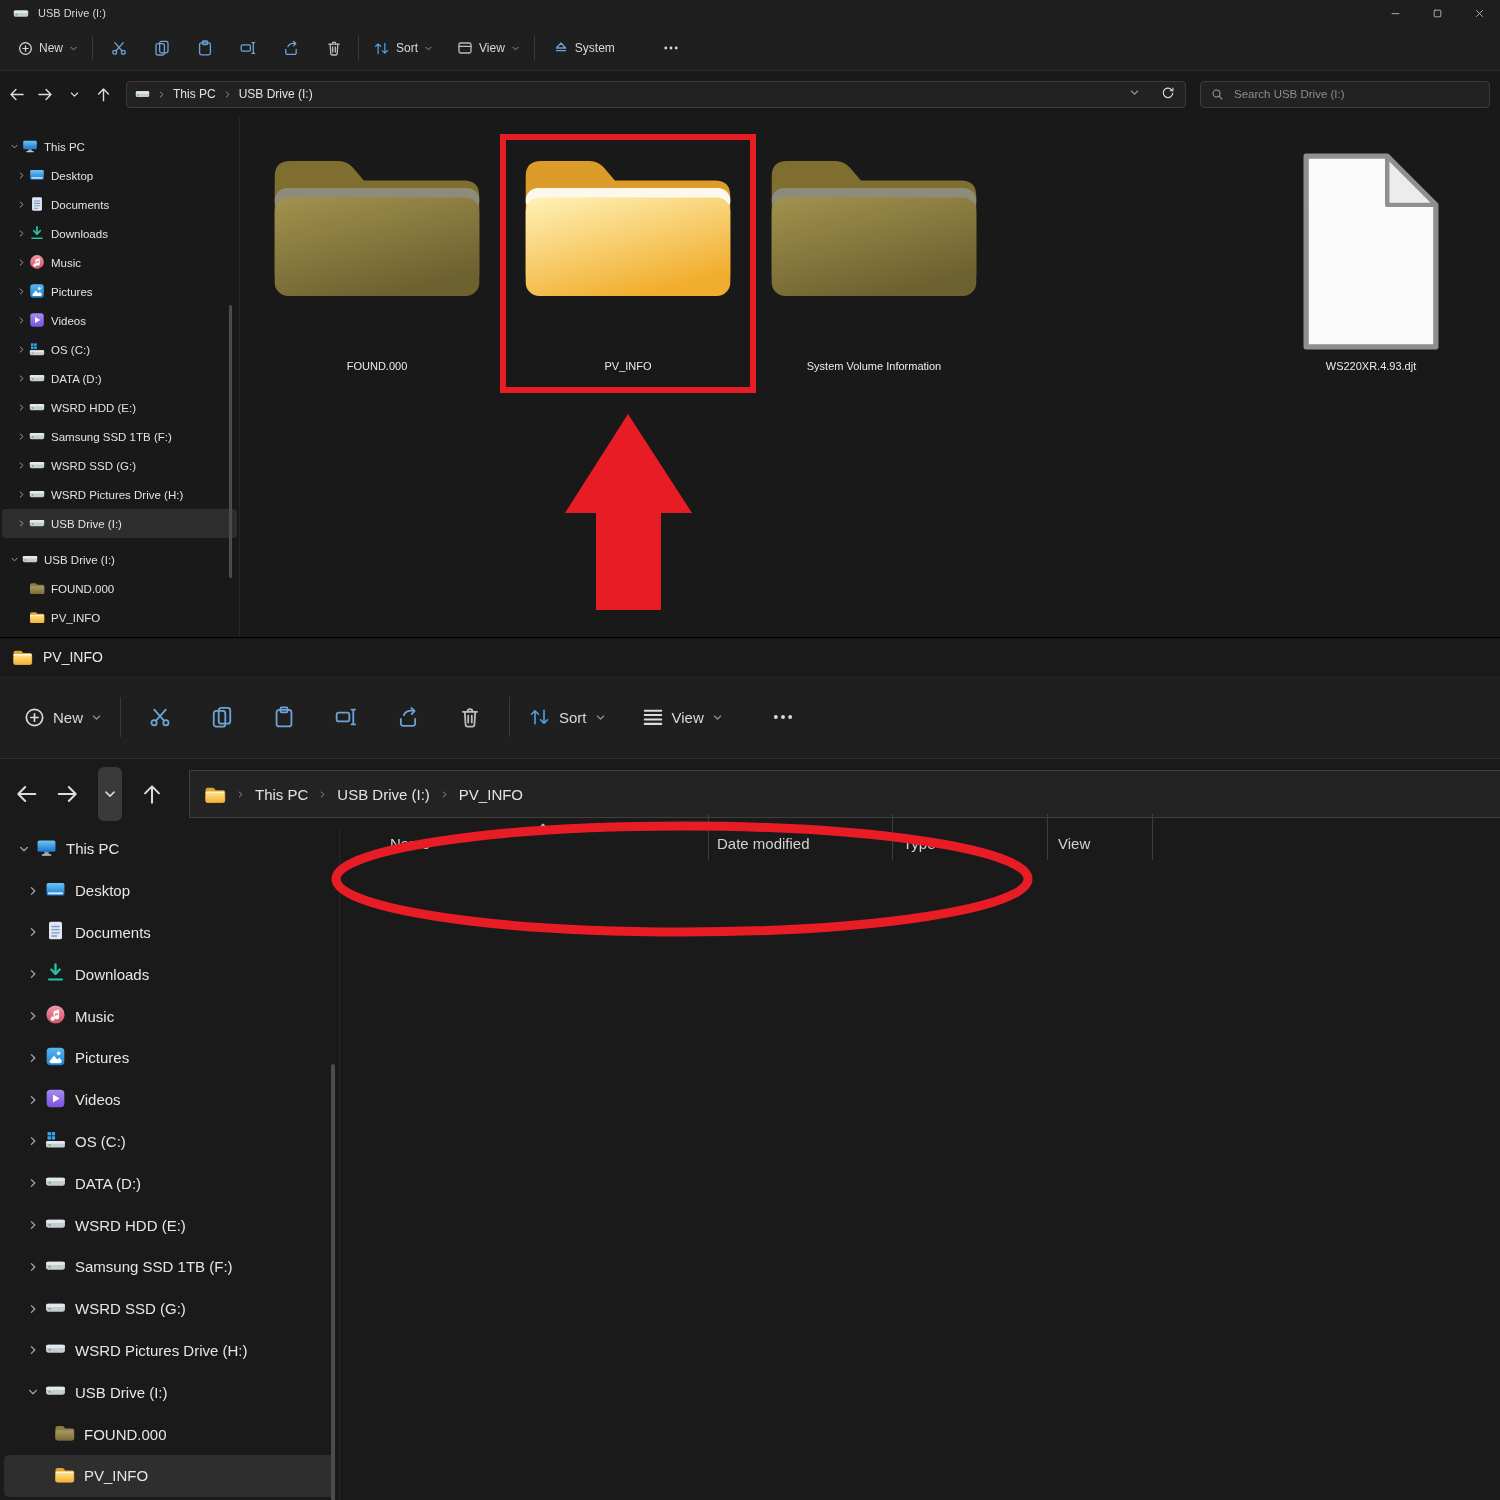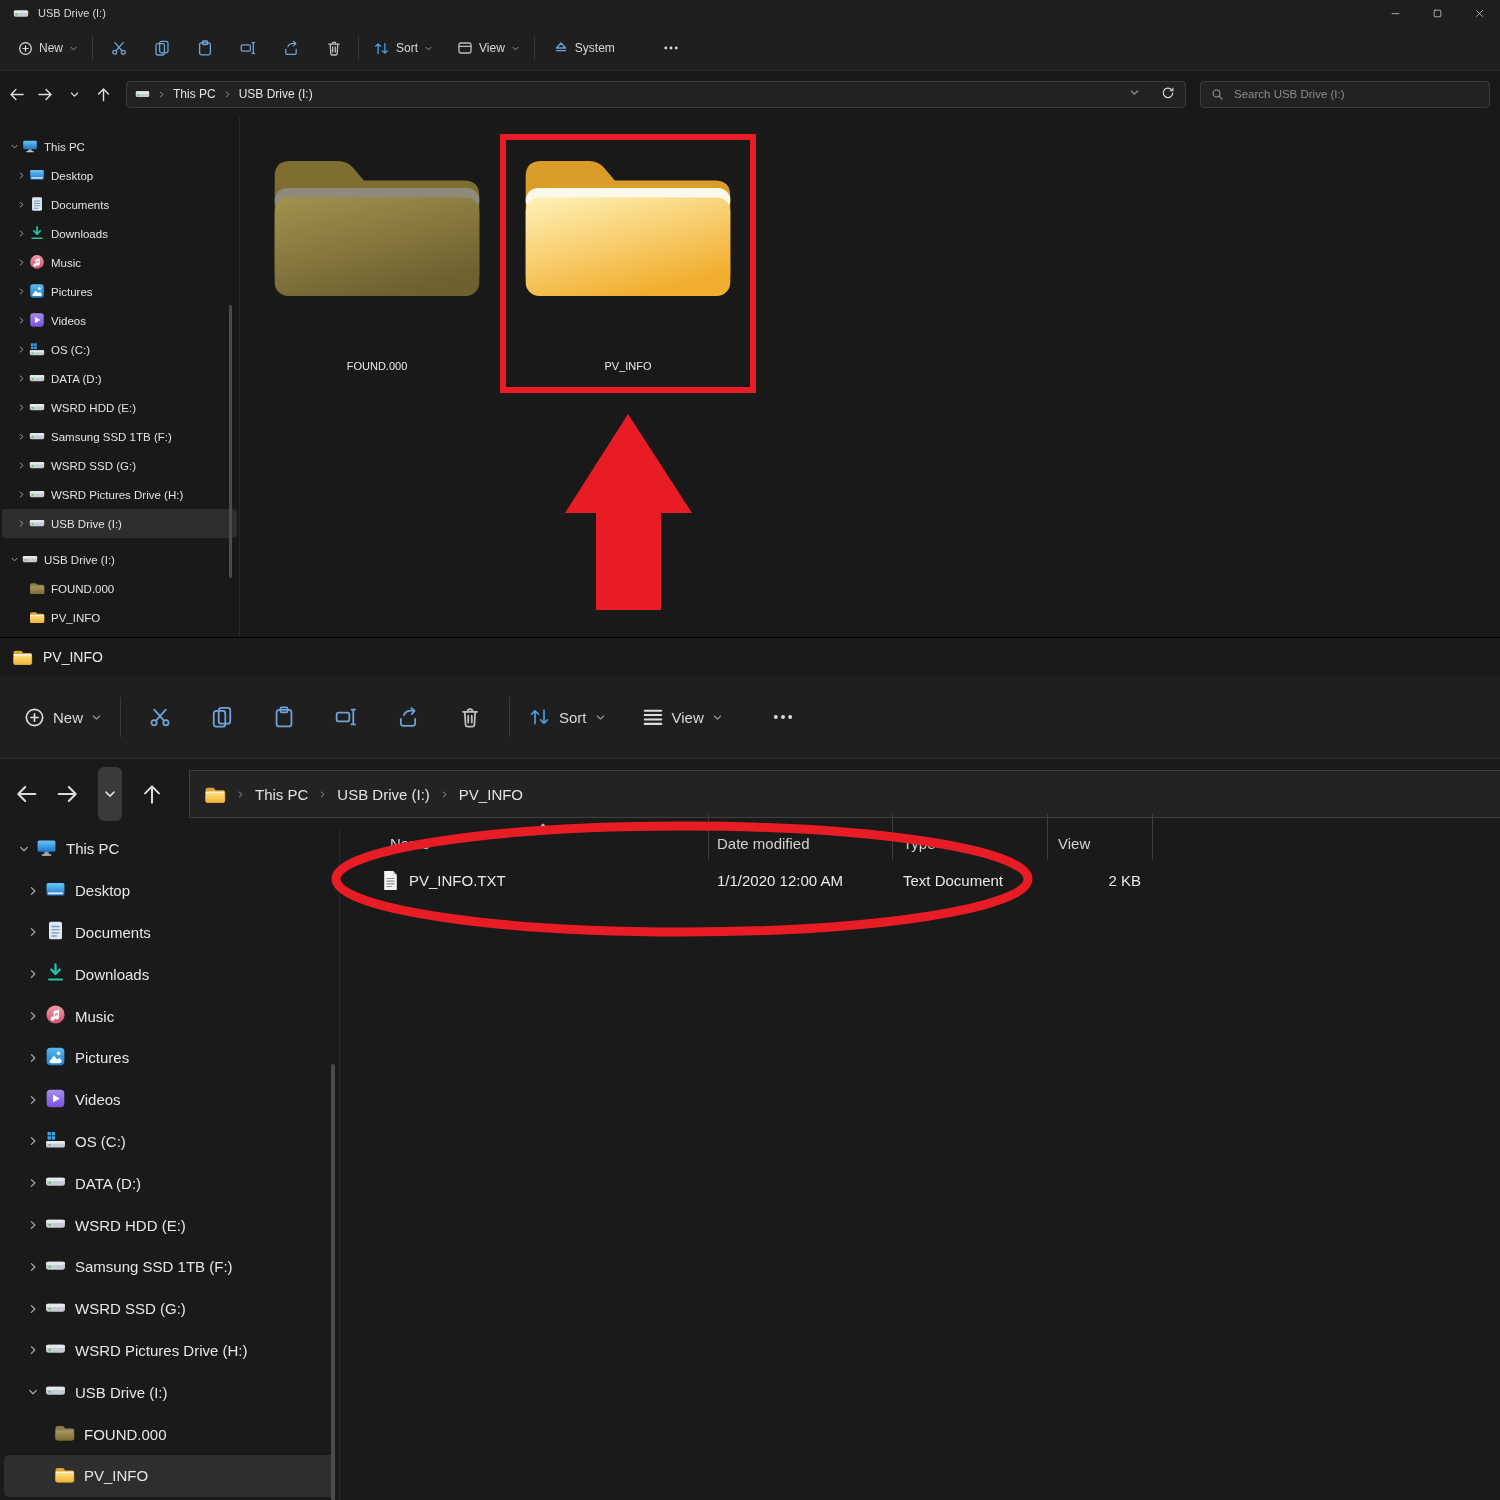--- a/index.html
+++ b/index.html
@@ -661,20 +661,43 @@
             <span class="foldr"><span class="ic " style="width:232px;height:193px">
                 <svg viewBox="0 0 120 100" preserveAspectRatio="xMidYMid meet">
                   <path d="M7 24q0-8 8-8h25q4.6 0 7.6 3.6l5.6 6.6H105q8 0 8 8v40q0 8-8 8H15q-8 0-8-8z" fill="#db9c2a"></path>
                   <rect x="7" y="30" width="106" height="13" rx="6.5" fill="#fcf8ec"></rect>
                   <rect x="7" y="35" width="106" height="51" rx="7" fill="url(#gFl)"></rect>
                 </svg>
               </span></span>
           </div>
           <div class="tile-label">PV_INFO</div>
         </div>
+        <div class="tile" style="left: 514px; top: 23px;">
+          <div class="tile-ic">
+            <span class="foldr"><span class="ic " style="width:232px;height:193px">
+                <svg viewBox="0 0 120 100" preserveAspectRatio="xMidYMid meet">
+                  <path d="M7 24q0-8 8-8h25q4.6 0 7.6 3.6l5.6 6.6H105q8 0 8 8v40q0 8-8 8H15q-8 0-8-8z" fill="#7e6e2f"></path>
+                  <rect x="7" y="30" width="106" height="13" rx="6.5" fill="#8f8b7b"></rect>
+                  <rect x="7" y="35" width="106" height="51" rx="7" fill="url(#gFlD)"></rect>
+                </svg>
+              </span></span>
+          </div>
+          <div class="tile-label">System Volume Information</div>
+        </div>
+        <div class="tile" style="left: 1011px; top: 23px;">
+          <div class="tile-ic">
+            <span class="ic " style="width:150px;height:203px">
+              <svg viewBox="0 0 74 100" preserveAspectRatio="xMidYMid meet">
+                <path d="M5 3h40l24 24v70H5z" fill="#fbfbfb" stroke="#8f8f8f" stroke-width="2.6" stroke-linejoin="round"></path>
+                <path d="M45 3l24 24H45z" fill="#ececec" stroke="#8f8f8f" stroke-width="2.2" stroke-linejoin="round"></path>
+              </svg>
+            </span>
+          </div>
+          <div class="tile-label">WS220XR.4.93.djt</div>
+        </div>
       </div>
   </div>
 </section>
 
 <section class="win" id="botwin">
   <div class="bw-tab">
     <span class="ic " style="width:21px;height:18px">
         <svg viewBox="0 0 22 19" preserveAspectRatio="xMidYMid meet">
           <path d="M1.5 5q0-2.2 2.2-2.2h5q1.1 0 1.8 1l1.1 1.4h7.4q2.2 0 2.2 2.2v8.2q0 2.2-2.2 2.2H3.7q-2.2 0-2.2-2.2z" fill="#e0a32e"></path>
           <rect x="1.5" y="6.4" width="19" height="2.6" rx="1.3" fill="#fbf6e6"></rect>
@@ -1124,35 +1147,20 @@
           <div class="hcell" style="width:369px;padding-left:50px">Name</div>
           <div class="hcell" style="width:184px;padding-left:8px">Date modified</div>
           <div class="hcell" style="width:155px;padding-left:10px">Type</div>
           <div class="hcell" style="width:105px;padding-left:10px">View</div>
           <span class="sortchev"><span class="ic " style="width:12px;height:12px">
               <svg viewBox="0 0 12 12" preserveAspectRatio="xMidYMid meet">
                 <path d="M2.6 7.6 6 4.2 9.4 7.6" class="st"></path>
               </svg>
             </span></span>
         </div>
-        <div class="frow">
-          <div class="fcell" style="width:369px;padding-left:42px;gap:10px">
-            <span class="ic " style="width:17px;height:21px">
-              <svg viewBox="0 0 16 20" preserveAspectRatio="xMidYMid meet">
-                <path d="M2 1h8.4l3.6 3.8V19H2z" fill="#f4f4f4"></path>
-                <path d="M10.4 1l3.6 3.8h-3.6z" fill="#d3d3d3"></path>
-                <path d="M4.2 8h7.6M4.2 10.6h7.6M4.2 13.2h7.6M4.2 15.8h5" stroke="#909090" stroke-width="1" fill="none"></path>
-              </svg>
-            </span>
-            <span>PV_INFO.TXT</span>
-          </div>
-          <div class="fcell" style="width:184px;padding-left:8px">1/1/2020 12:00 AM</div>
-          <div class="fcell" style="width:155px;padding-left:10px">Text Document</div>
-          <div class="fcell" style="width:105px;justify-content:flex-end;padding-right:12px">2 KB</div>
-        </div>
       </div>
   </div>
 </section>
 
 <svg id="anno">
   <rect id="anno-rect" x="503" y="137" width="250" height="253" fill="none" stroke-width="6" stroke="#E81C24"></rect>
   <polygon id="anno-arrow" points="628,414 692,513 661,513 661,610 596,610 596,513 565,513" fill="#E81C24"></polygon>
   <ellipse id="anno-ellipse" cx="682" cy="879" rx="346" ry="53" fill="none" stroke-width="9" stroke="#E81C24"></ellipse>
 </svg>
 

